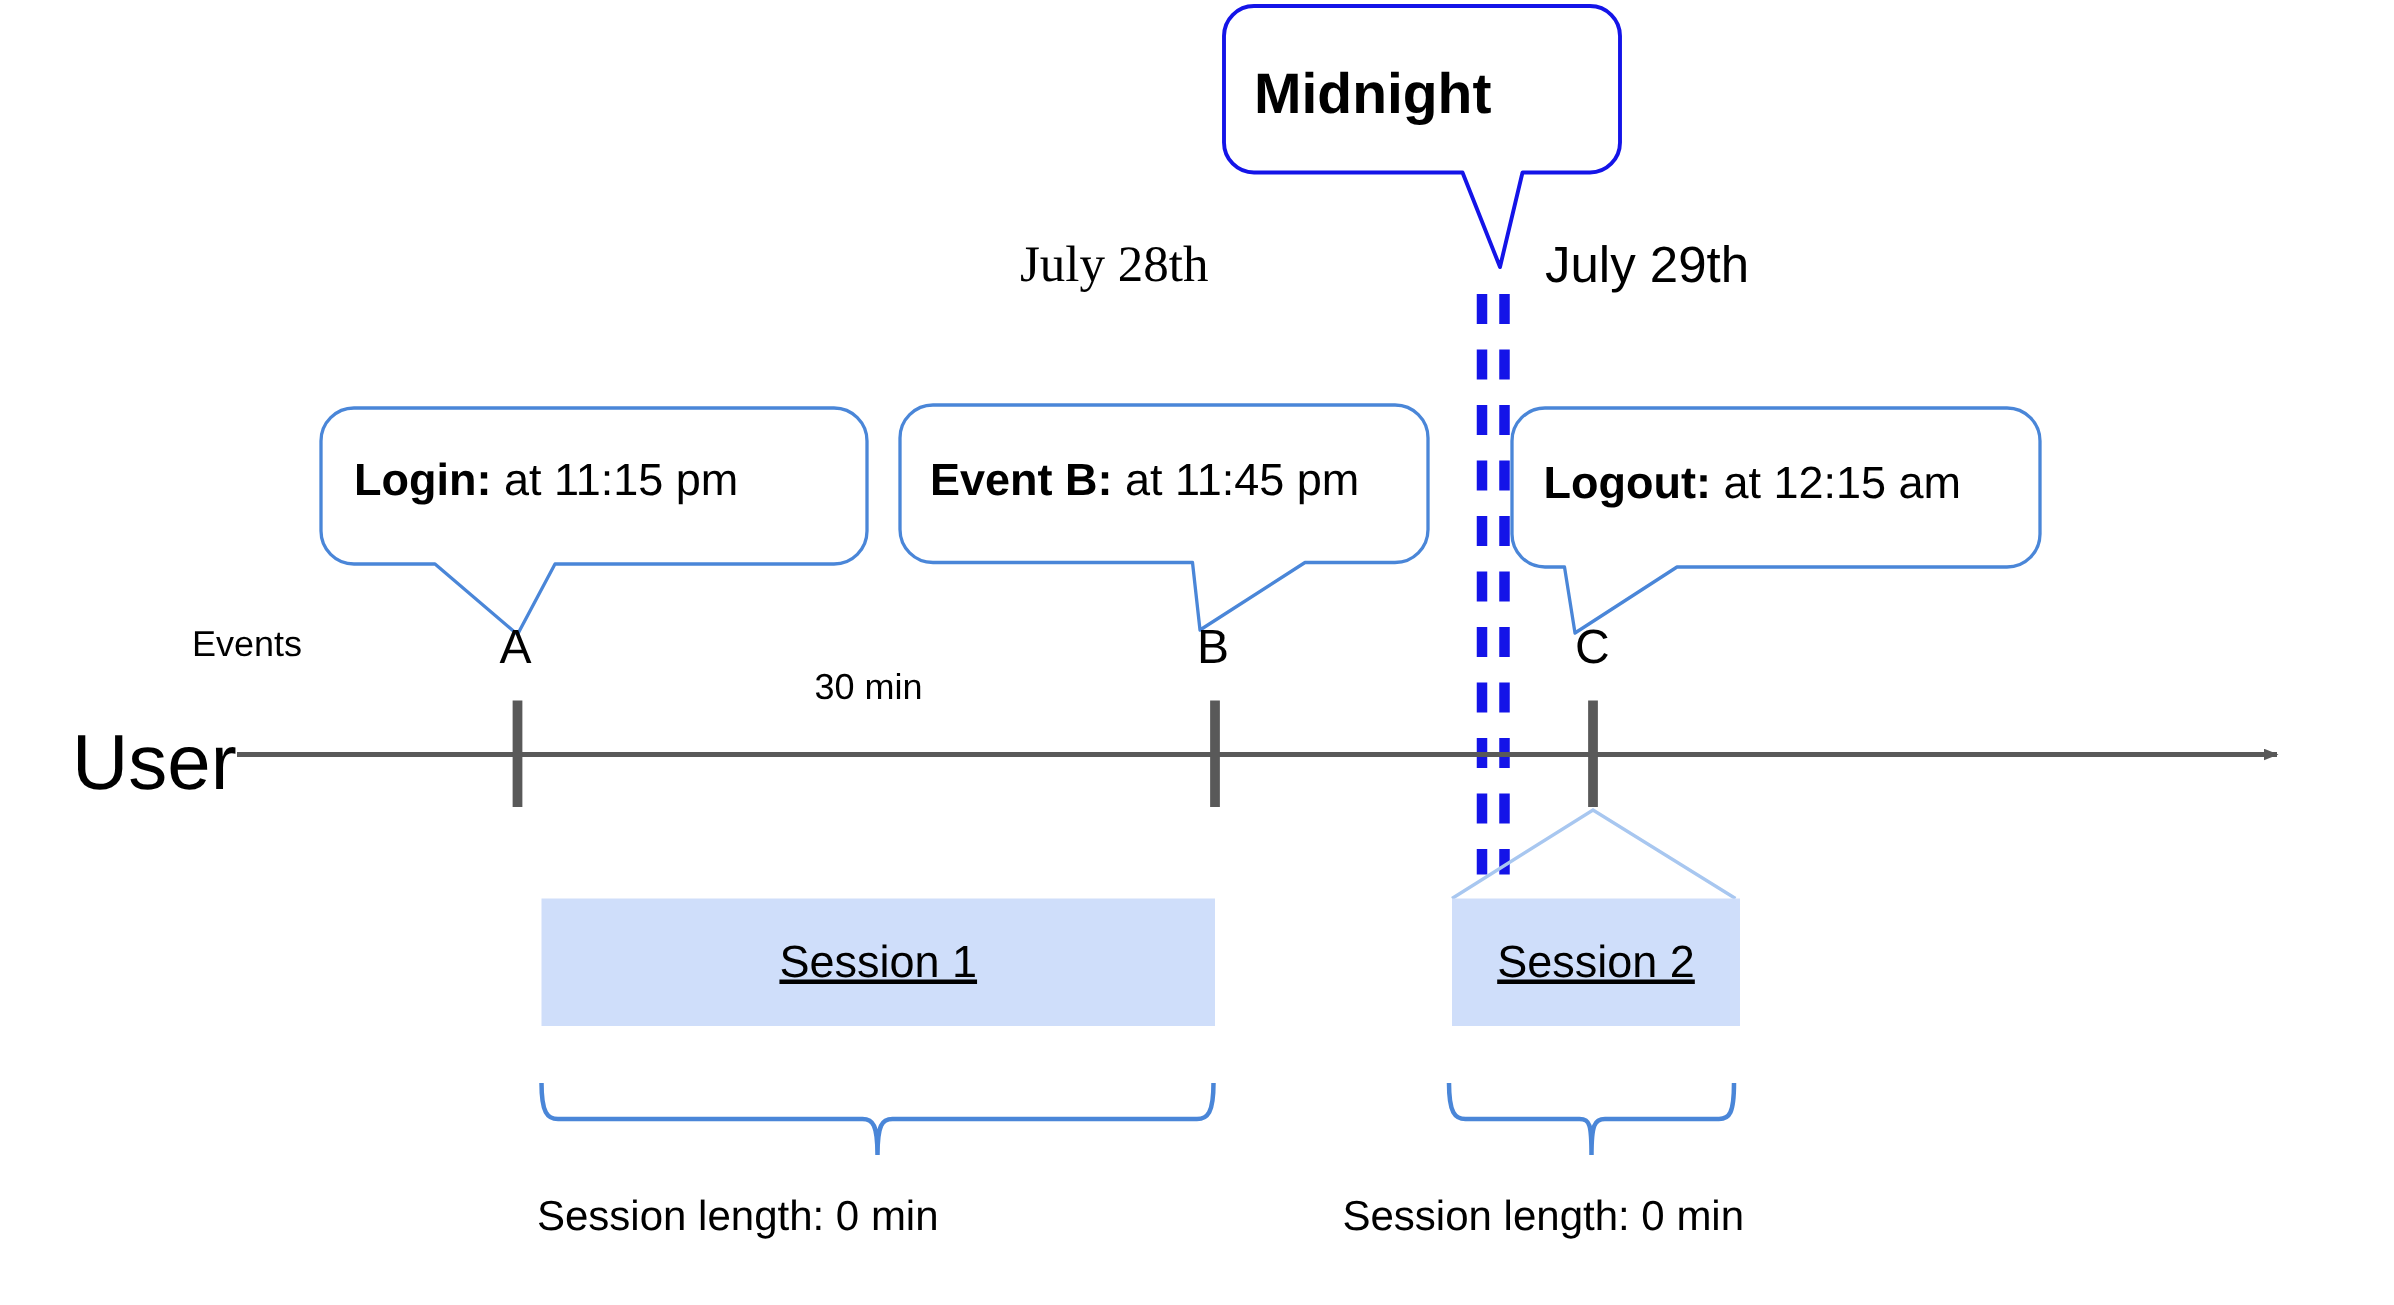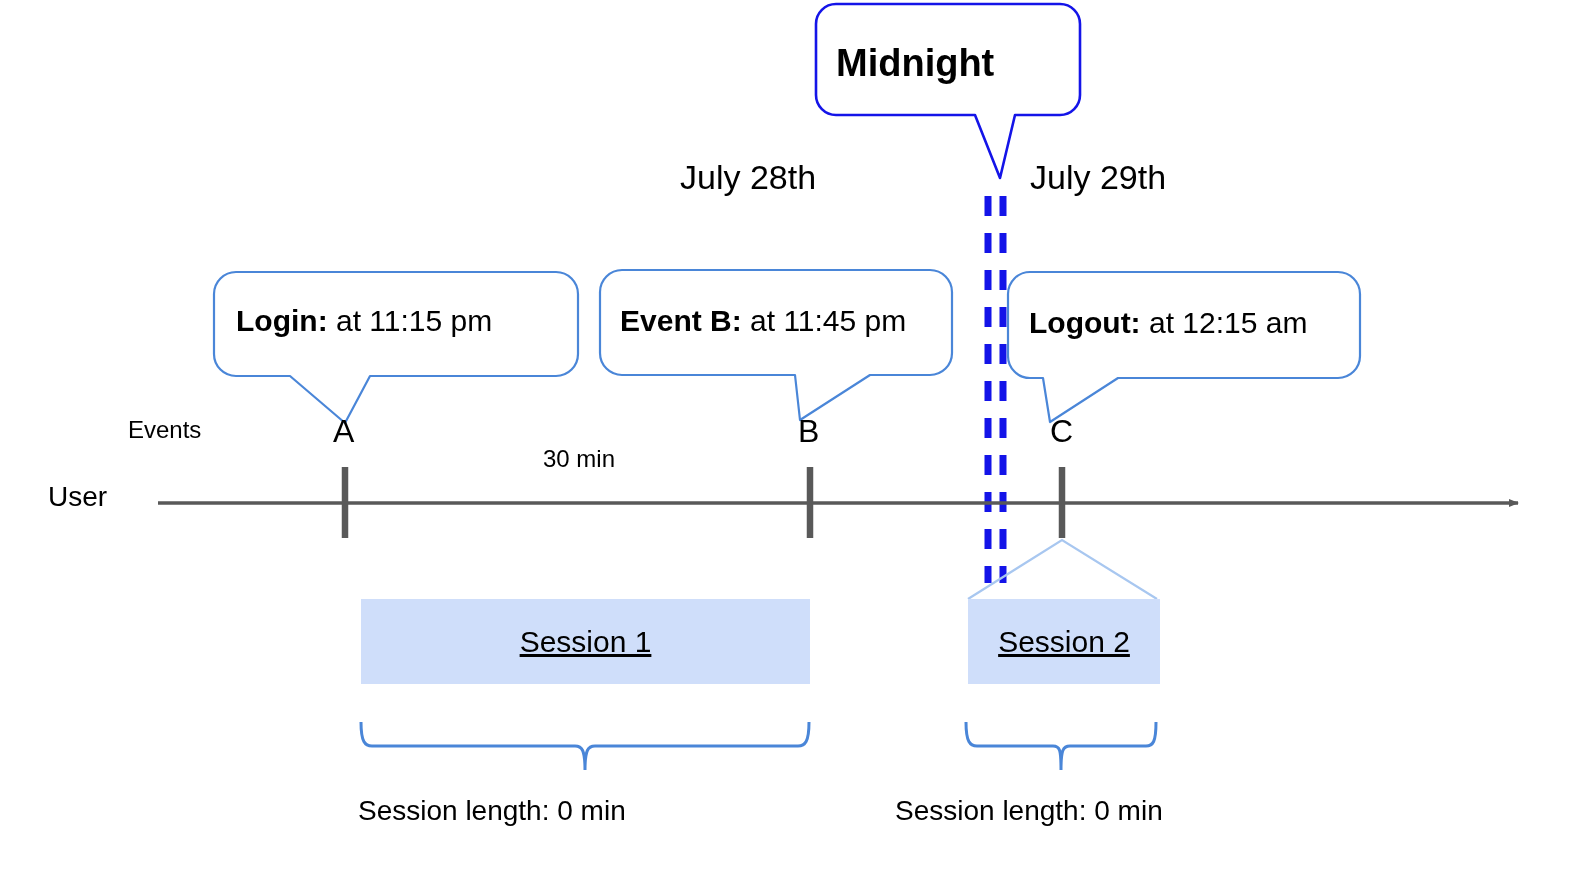--- a/index.html
+++ b/index.html
@@ -44,21 +44,21 @@
     color: #000;
   }
 
   
   .date-label {
     font-size: 34px;
     color: #000;
   }
 
   
-  .user-label { font-size: 28px; color: #000; }
+  .user-label { font-size: 52px; color: #000; }
   .events-label { font-size: 24px; color: #000; }
   .tick-label { font-size: 32px; color: #000; }
   .dur-label { font-size: 24px; color: #000; }
 
   
   .session-bar {
     position: absolute;
     background: #cfdefa;
     display: flex;
     align-items: center;
@@ -124,21 +124,21 @@
                C585,750 588,746 595,746 L798,746 C805,746 809,742 809,722" fill="none" stroke="#4a86d8" stroke-width="3"></path>
     </g>
     <g>
       <path d="M966,722 C966,742 970,746 977,746 L1053,746 C1060,746 1061,750 1061,770
                C1061,750 1063,746 1070,746 L1146,746 C1153,746 1156,742 1156,722" fill="none" stroke="#4a86d8" stroke-width="3"></path>
     </g>
   </svg>
 
   <div class="txt midnight-text" style="left:836px; top:44px;">Midnight</div>
 
-  <div class="txt date-label" style="left:680px; top:160px;">July 28th</div>
+  <div class="txt date-label" style="left:680px; top:160px;font-family:Liberation Serif, serif;">July 28th</div>
   <div class="txt date-label" style="left:1030px; top:160px;">July 29th</div>
 
   <div class="txt callout-text" style="left:236px; top:306px;text-align:right;">
     <b>Login:</b><span> at 11:15 pm</span>
   </div>
 
   <div class="txt callout-text" style="left:620px; top:306px;">
     <b>Event B:</b><span> at 11:45 pm</span>
   </div>
 

